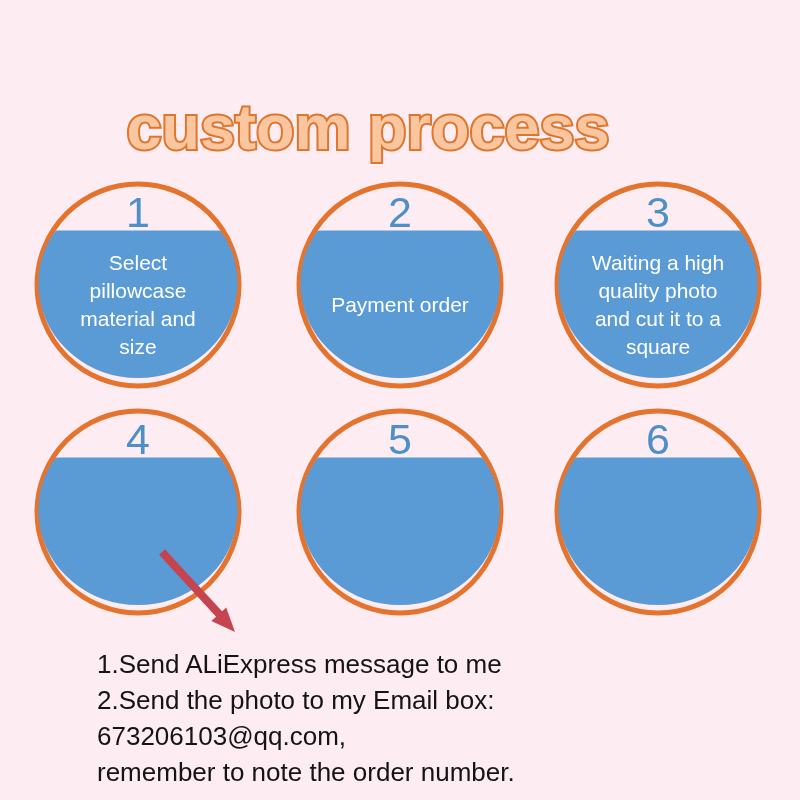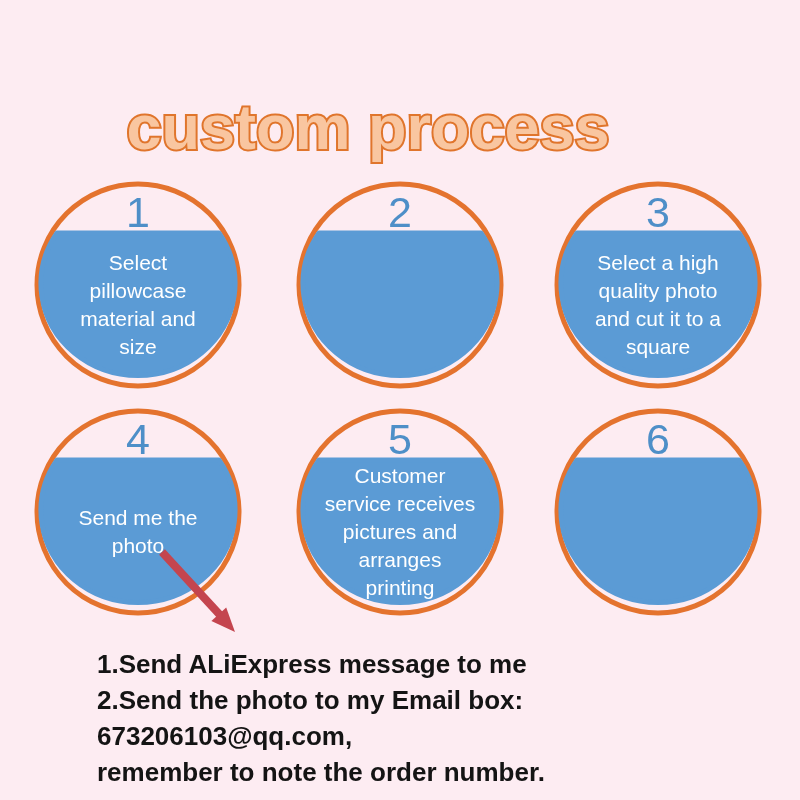--- a/index.html
+++ b/index.html
@@ -84,21 +84,20 @@
   }
   .notes {
     position: absolute;
     left: 97px;
     top: 646px;
     width: 640px;
     color: #141414;
     font-size: 26px;
     line-height: 36px;
     white-space: pre-line;
-    font-weight: bold;
   }
 </style>
 </head>
 <body>
 
 <div class="page">
 
   <svg class="title-svg" viewBox="0 0 800 92">
     <text x="368" y="63" text-anchor="middle" fill="#f9c6a0" stroke="#e0752c" stroke-width="4">custom process</text>
   </svg>
@@ -114,55 +113,49 @@
 material and
 size</div>
   </div>
 
   <div class="step s2">
     <svg viewBox="0 0 210 210">
       <circle cx="105" cy="105" r="101" fill="none" stroke="#e4732e" stroke-width="5"></circle>
       <path d="M 24 53 A 97 92 0 1 0 186 53 Z" fill="#5b9bd5" stroke="#5b9bd5" stroke-width="5" stroke-linejoin="round"></path>
     </svg>
     <div class="num">2</div>
+    <div class="label">Payment order</div>
   </div>
 
   <div class="step s3">
     <svg viewBox="0 0 210 210">
       <circle cx="105" cy="105" r="101" fill="none" stroke="#e4732e" stroke-width="5"></circle>
       <path d="M 24 53 A 97 92 0 1 0 186 53 Z" fill="#5b9bd5" stroke="#5b9bd5" stroke-width="5" stroke-linejoin="round"></path>
     </svg>
     <div class="num">3</div>
-    <div class="label">Select a high
+    <div class="label">Waiting a high
 quality photo
 and cut it to a
 square</div>
   </div>
 
   <div class="step s4">
     <svg viewBox="0 0 210 210">
       <circle cx="105" cy="105" r="101" fill="none" stroke="#e4732e" stroke-width="5"></circle>
       <path d="M 24 53 A 97 92 0 1 0 186 53 Z" fill="#5b9bd5" stroke="#5b9bd5" stroke-width="5" stroke-linejoin="round"></path>
     </svg>
     <div class="num">4</div>
-    <div class="label">Send me the
-photo</div>
   </div>
 
   <div class="step s5">
     <svg viewBox="0 0 210 210">
       <circle cx="105" cy="105" r="101" fill="none" stroke="#e4732e" stroke-width="5"></circle>
       <path d="M 24 53 A 97 92 0 1 0 186 53 Z" fill="#5b9bd5" stroke="#5b9bd5" stroke-width="5" stroke-linejoin="round"></path>
     </svg>
     <div class="num">5</div>
-    <div class="label">Customer
-service receives
-pictures and
-arranges
-printing</div>
   </div>
 
   <div class="step s6">
     <svg viewBox="0 0 210 210">
       <circle cx="105" cy="105" r="101" fill="none" stroke="#e4732e" stroke-width="5"></circle>
       <path d="M 24 53 A 97 92 0 1 0 186 53 Z" fill="#5b9bd5" stroke="#5b9bd5" stroke-width="5" stroke-linejoin="round"></path>
     </svg>
     <div class="num">6</div>
   </div>
 

